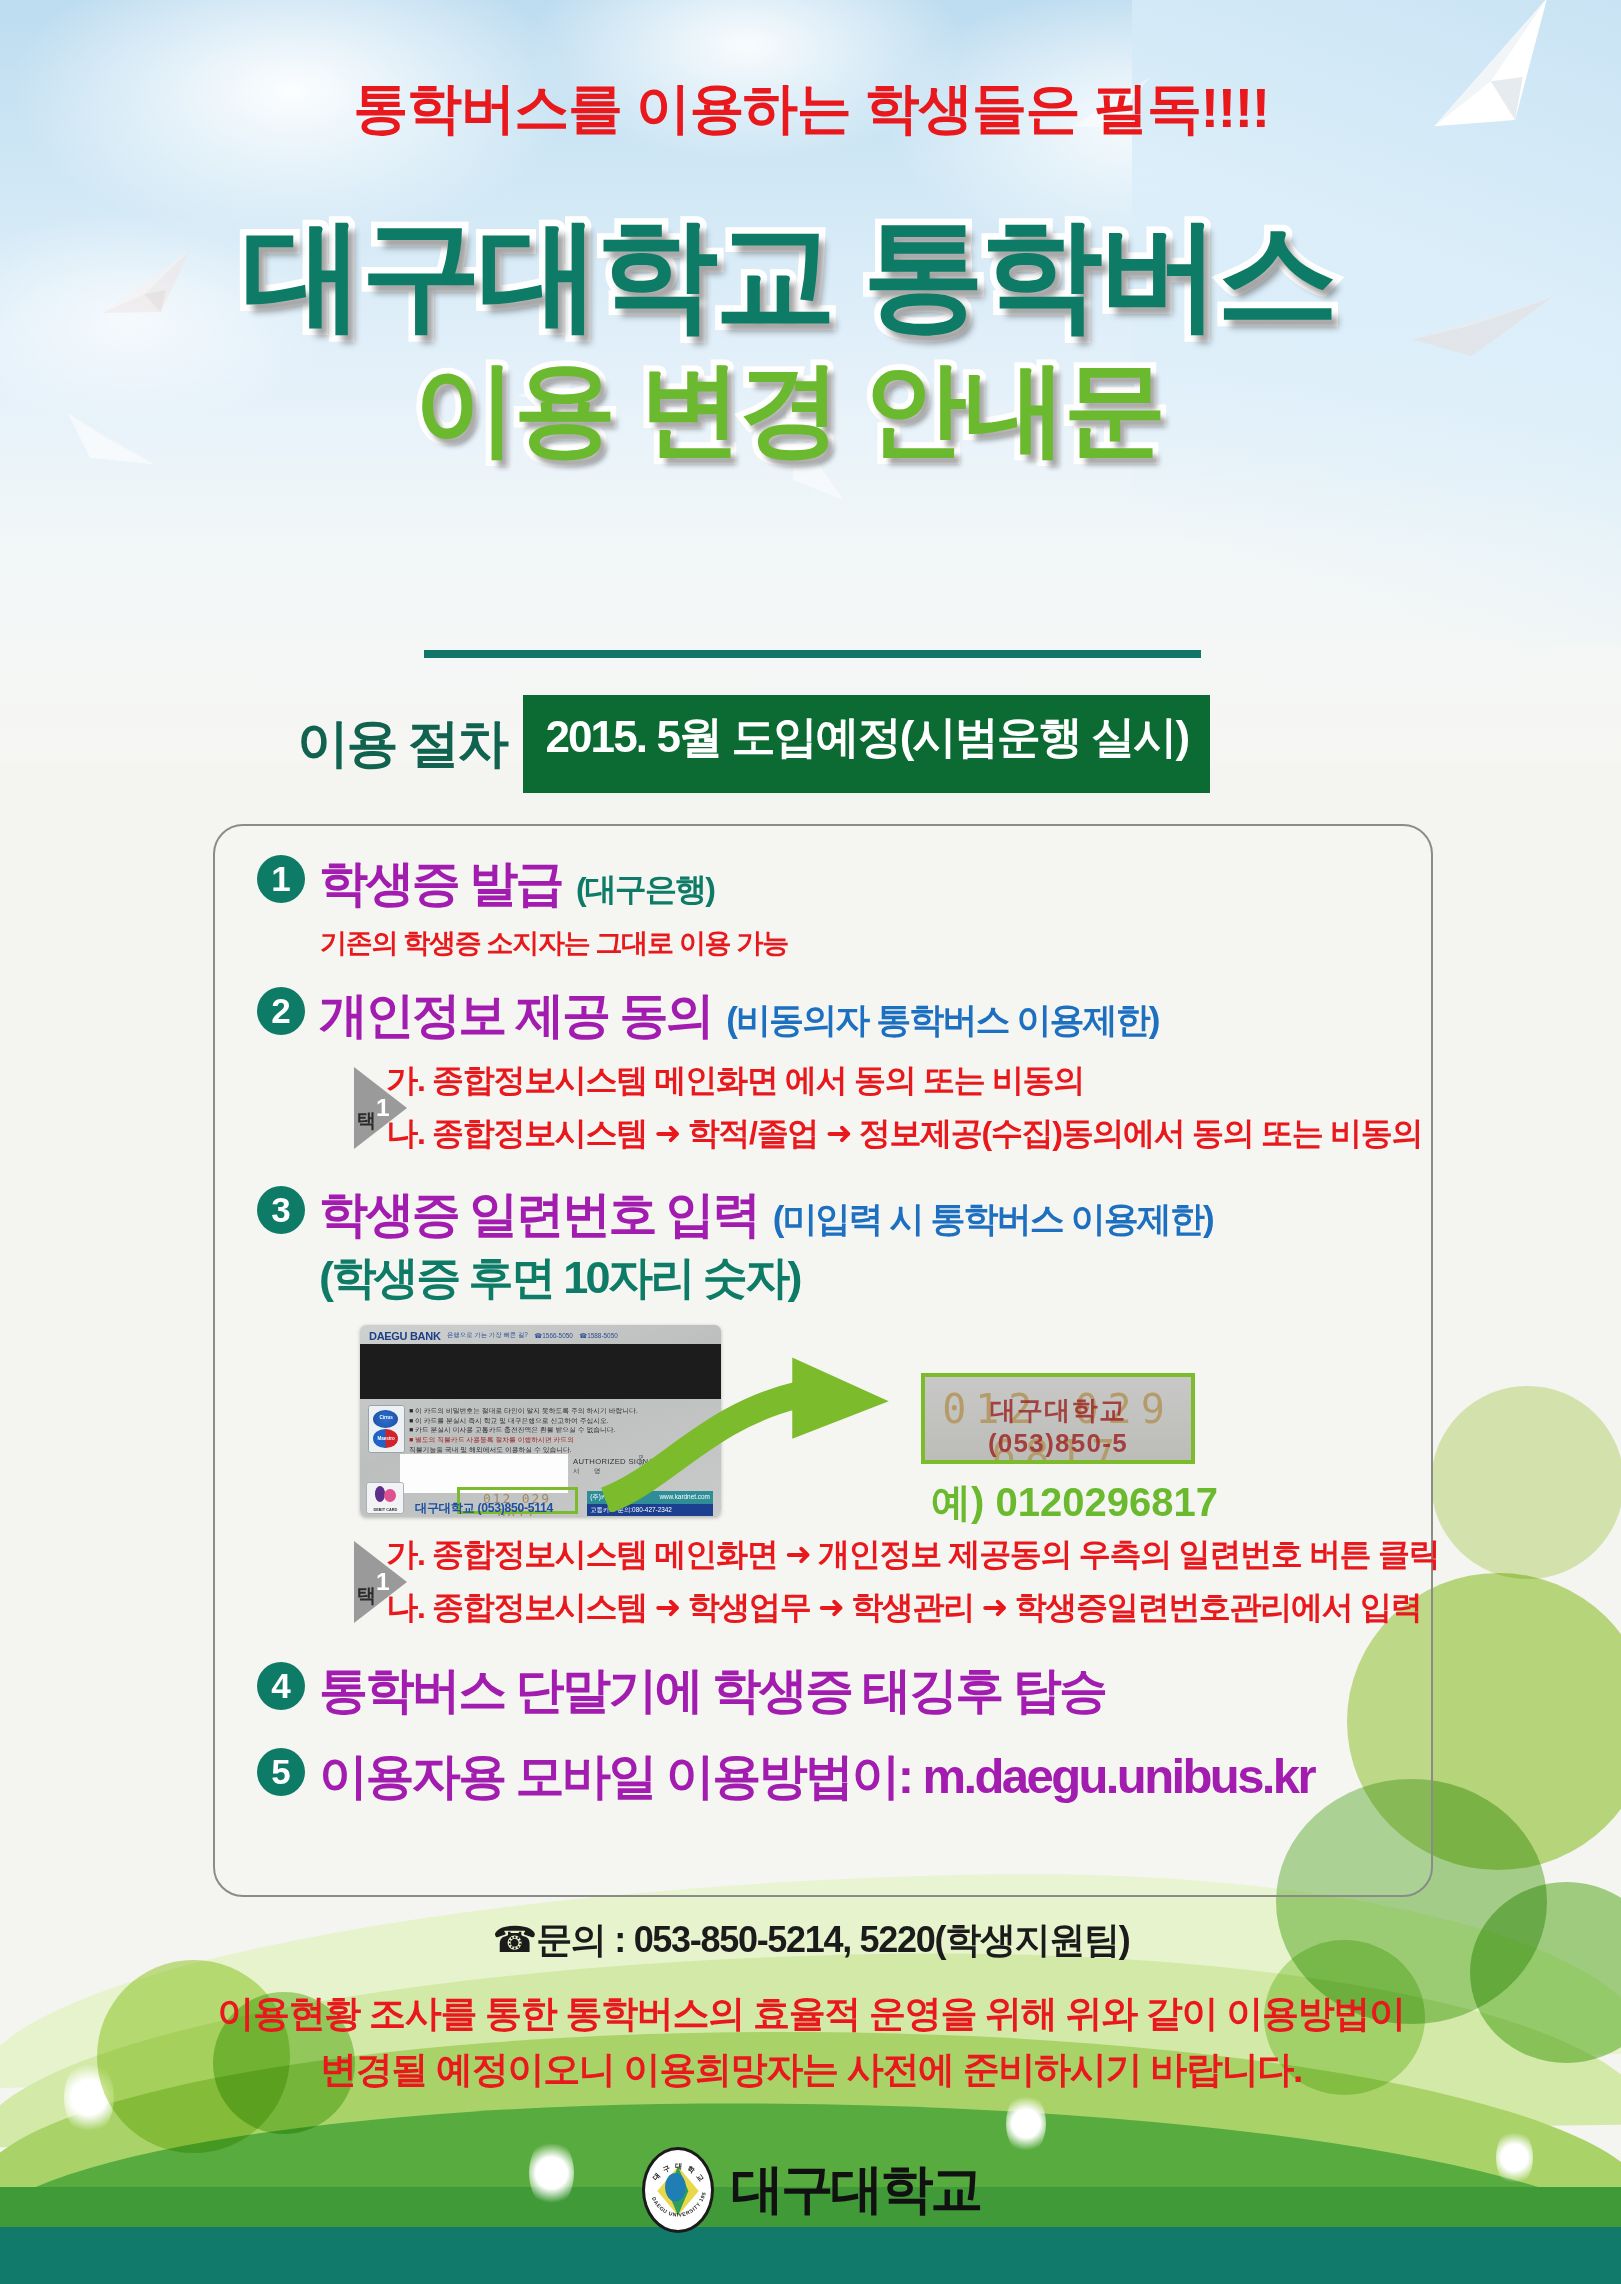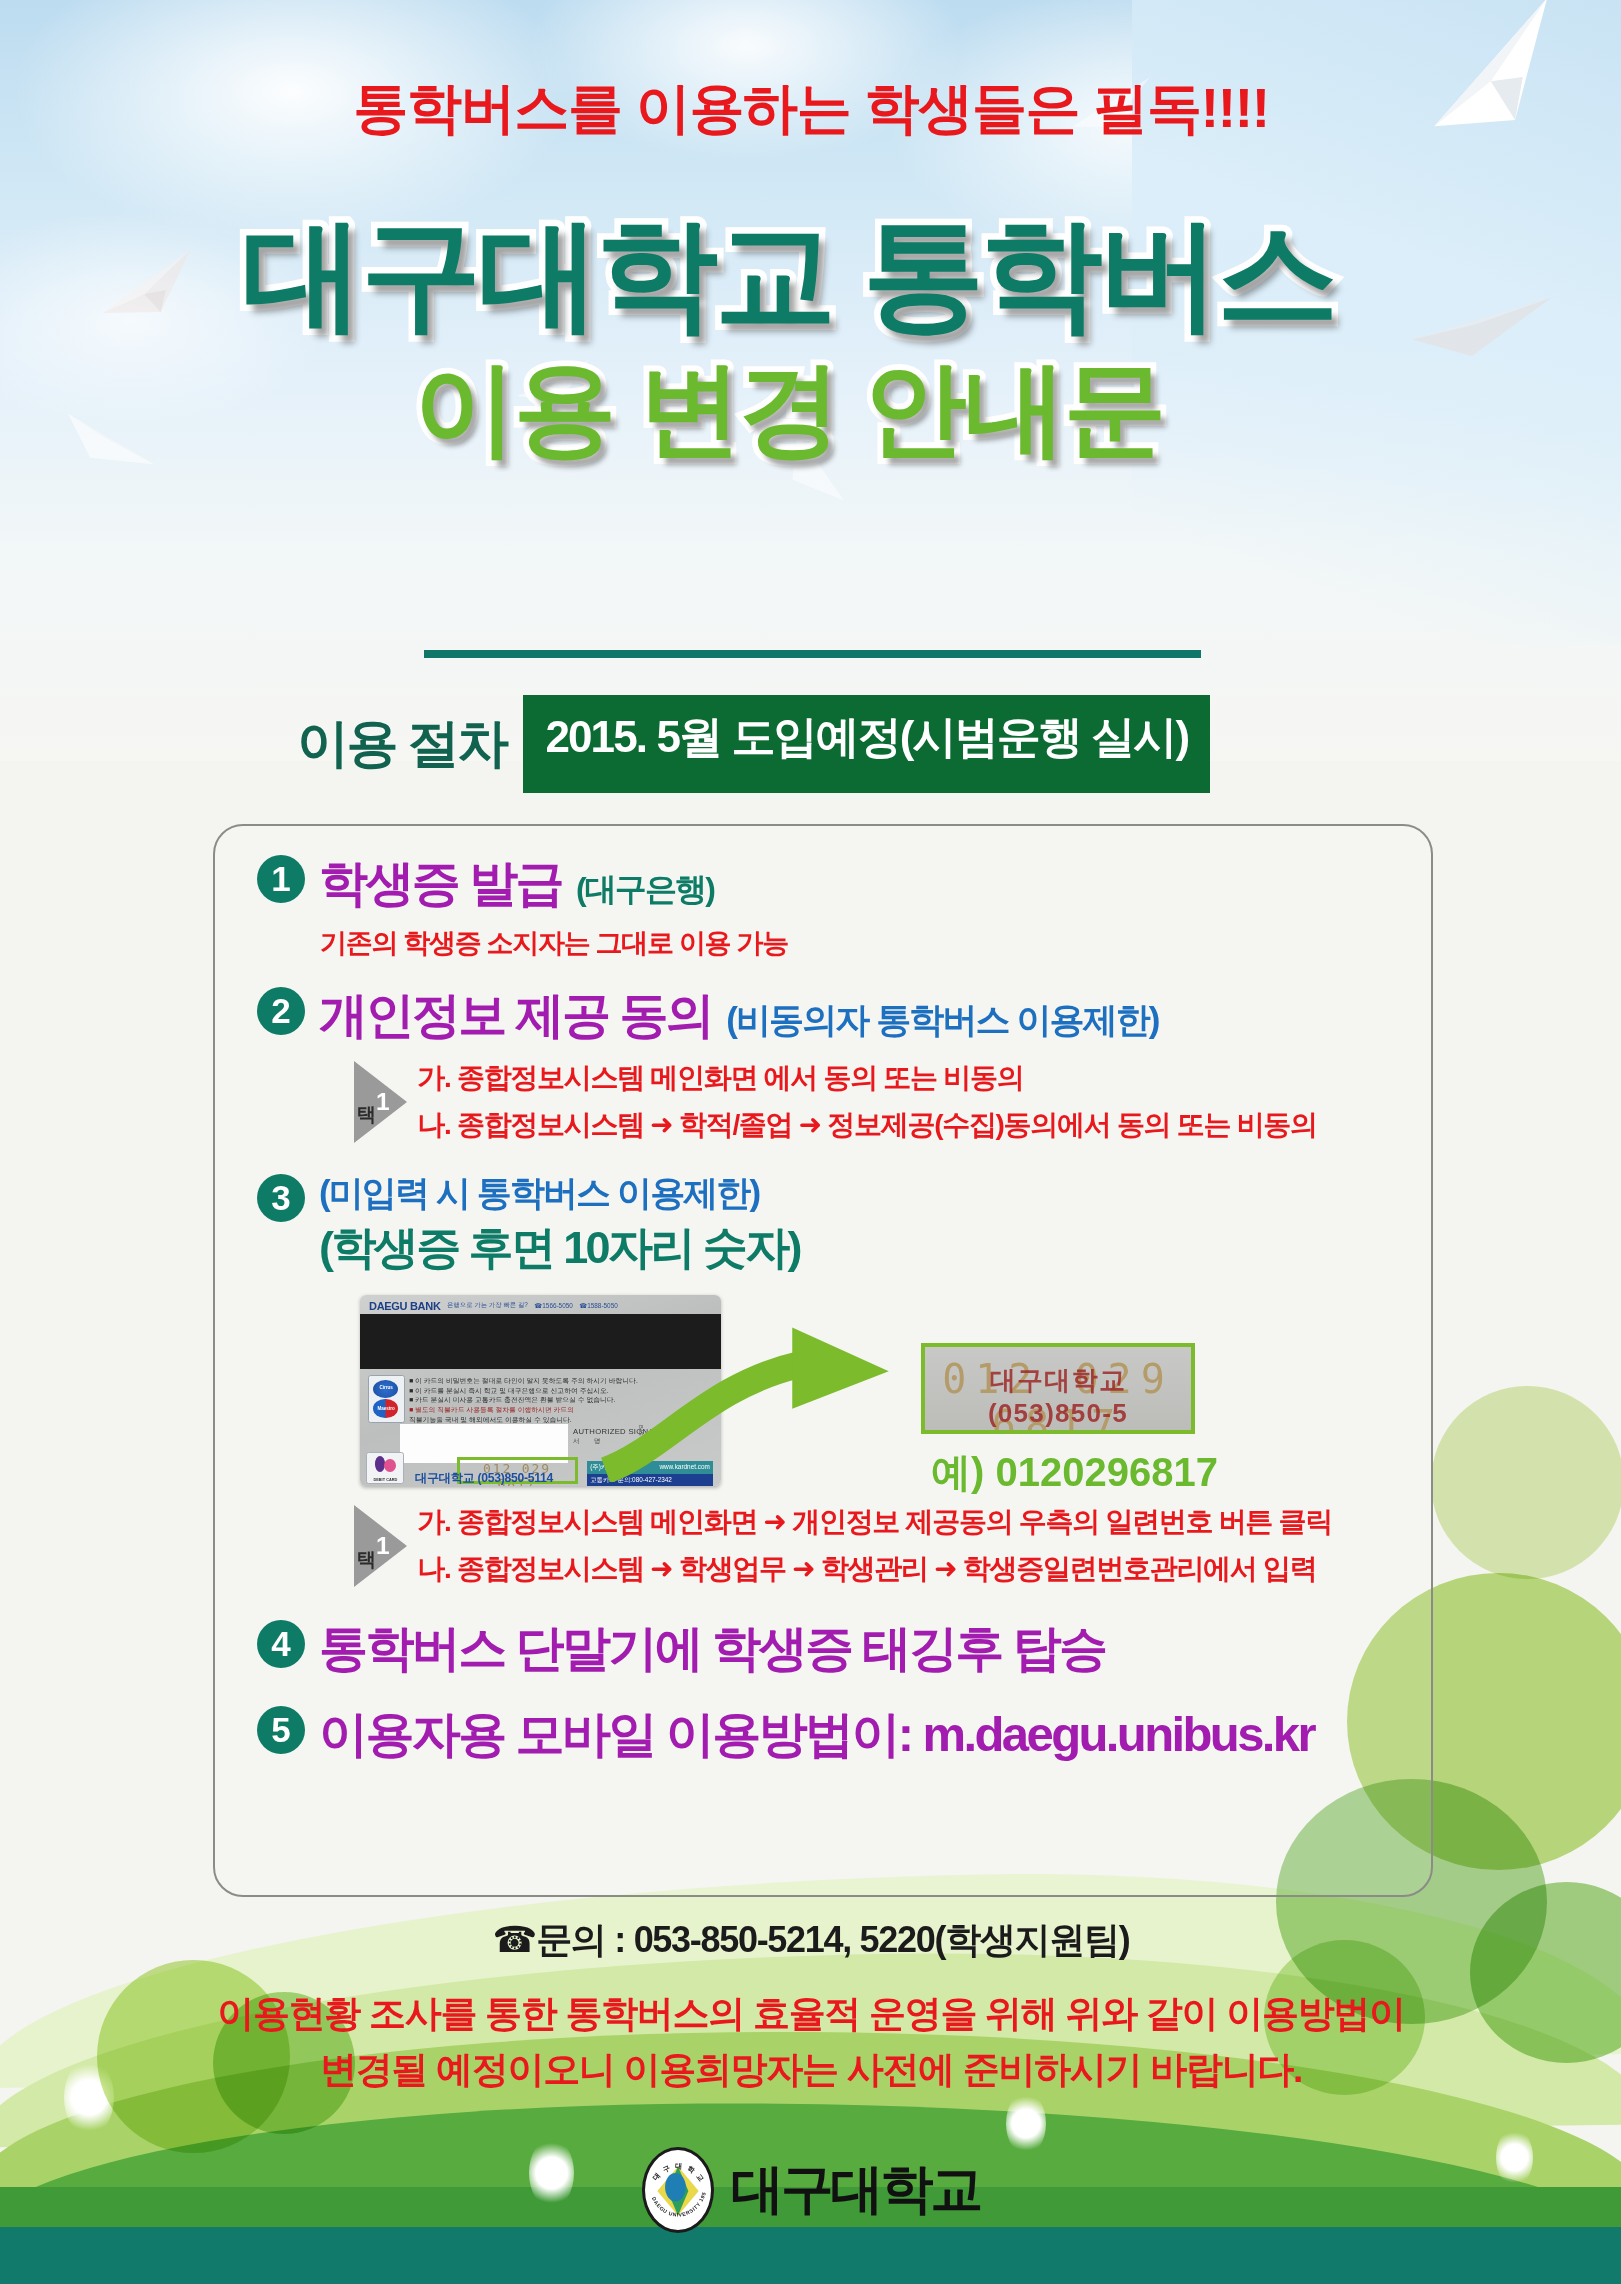--- a/index.html
+++ b/index.html
@@ -114,21 +114,21 @@
   }
   .choose-flag .lbl{
     position:relative;z-index:2;color:#2b2b2b;font-size:19.3px;font-weight:bold;
     writing-mode:vertical-rl;text-orientation:upright;line-height:1;
     margin-left:2.6px;letter-spacing:-1.3px;
   }
   .choose-flag .one{
     position:absolute;left:22px;top:27px;z-index:2;color:#fff;font-size:24.5px;font-weight:bold;
   }
   .choose-lines{display:flex;flex-direction:column;gap:9px;}
-  .choose-line{font-size:28px;font-weight:bold;color:#e8181c;letter-spacing:-1.3px;white-space:nowrap;}
+  .choose-line{font-size:32px;font-weight:bold;color:#e8181c;letter-spacing:-1.3px;white-space:nowrap;}
 
   
   .cardwrap{position:relative;margin:17px 0 0 103px;width:941px;height:193px;}
   .card{
     position:absolute;left:0;top:0;width:361px;height:191px;border-radius:6.4px;
     background:linear-gradient(160deg,#cfd1d0 0%,#bcbfbe 45%,#c9cbca 100%);
     box-shadow:0 1.3px 3.9px rgba(0,0,0,.25);overflow:hidden;
   }
   .card-top{
     position:absolute;left:9px;top:3.9px;right:6.4px;height:14px;
@@ -326,20 +326,21 @@
         <div class="choose-lines">
           <div class="choose-line">가. 종합정보시스템 메인화면 에서 동의 또는 비동의</div>
           <div class="choose-line">나. 종합정보시스템 ➜ 학적/졸업 ➜ 정보제공(수집)동의에서 동의 또는 비동의</div>
         </div>
       </div>
     </div>
 
     <div class="step" style="margin-top:26px;">
       <div class="step-head">
         <div class="num">3</div>
+        <div class="step-title">학생증 일련번호 입력</div>
         <div class="step-note-blue">(미입력 시 통학버스 이용제한)</div>
       </div>
       <div class="step-title2">(학생증 후면 10자리 숫자)</div>
 
       <div class="cardwrap">
 
         <div class="card">
           <div class="card-top">
             <span class="db-logo">DAEGU BANK</span>
             <span class="db-sub">은행으로 가는 가장 빠른 길?</span>

